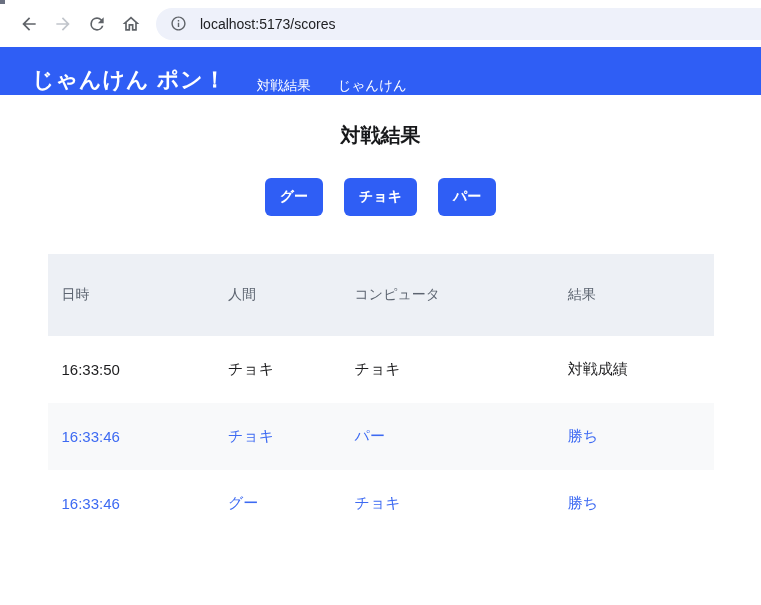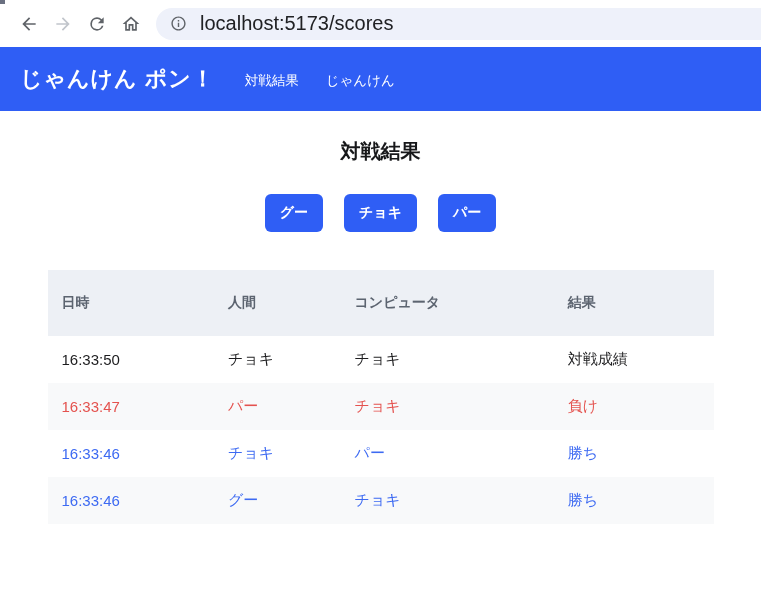--- a/index.html
+++ b/index.html
@@ -25,37 +25,37 @@
   .corner-artifact{position:absolute;top:0;left:0;width:5px;height:4px;background:#6a7080}
 
   
   .toolbar{height:47px;display:flex;align-items:center;padding-left:12px;background:#fff}
   .tool-btn{width:34px;height:34px;border:none;background:transparent;display:flex;align-items:center;justify-content:center;color:var(--toolbar-icon);padding:0;flex:0 0 auto}
   .tool-btn svg{width:20px;height:20px;fill:currentColor}
   .tool-btn.disabled{color:var(--toolbar-icon-disabled)}
   .url-bar{flex:1;height:32px;margin-left:8px;background:var(--pill);border-radius:16px 0 0 16px;display:flex;align-items:center;padding-left:9px}
   .site-info{width:26px;height:26px;border:none;background:transparent;display:flex;align-items:center;justify-content:center;color:var(--toolbar-icon);padding:0}
   .site-info svg{width:17px;height:17px;fill:currentColor}
-  .url-text{font-size:20px;color:var(--url-text);margin-left:9px;white-space:nowrap}
+  .url-text{font-size:14px;color:var(--url-text);margin-left:9px;white-space:nowrap}
 
   
-  .navbar{height:64px;background:var(--primary);display:flex;align-items:center;padding:0 20px;color:#fff}
+  .navbar{height:48px;background:var(--primary);display:flex;align-items:flex-end;padding:0 32px;color:#fff}
   .brand{font-size:22px;font-weight:bold;letter-spacing:1px;white-space:nowrap}
   .nav-links{display:flex;gap:27px;margin-left:30px;align-items:center;margin-top:3px}
   .nav-link{font-size:13.5px;font-weight:500;color:#fff;text-decoration:none;white-space:nowrap}
 
   
   .page-title{font-size:20px;font-weight:700;color:#17181a;text-align:center;margin:27px 0 0}
   .choices{display:flex;justify-content:center;gap:21px;margin-top:29px}
   .choice-btn{background:var(--primary);color:#fff;border:none;border-radius:6px;font-size:14px;font-weight:700;padding:10px 15px;min-width:57px;cursor:pointer;font-family:inherit}
 
   .table-wrap{width:666px;margin:38px auto 0}
   table{width:100%;border-collapse:collapse}
-  thead th{background:var(--header-bg);color:var(--header-text);font-weight:700;font-size:14px;text-align:left;padding:24px 14px}
-  tbody td{font-size:15px;color:var(--text);padding:14px 14px}
+  thead th{background:var(--header-bg);color:var(--header-text);font-weight:400;font-size:14px;text-align:left;padding:32px 14px}
+  tbody td{font-size:15px;color:var(--text);padding:24px 14px}
   tbody tr:nth-child(even){background:var(--stripe)}
   tbody tr.lose td{color:var(--lose)}
   tbody tr.win td{color:var(--win)}
 </style>
 </head>
 <body>
 
 <div class="corner-artifact"></div>
 
 <div class="toolbar">
@@ -122,26 +122,20 @@
           <th>結果</th>
         </tr>
       </thead>
       <tbody>
         <tr class="draw">
           <td>16:33:50</td>
           <td>チョキ</td>
           <td>チョキ</td>
           <td>対戦成績</td>
         </tr>
-        <tr class="lose">
-          <td>16:33:47</td>
-          <td>パー</td>
-          <td>チョキ</td>
-          <td>負け</td>
-        </tr>
         <tr class="win">
           <td>16:33:46</td>
           <td>チョキ</td>
           <td>パー</td>
           <td>勝ち</td>
         </tr>
         <tr class="win">
           <td>16:33:46</td>
           <td>グー</td>
           <td>チョキ</td>

